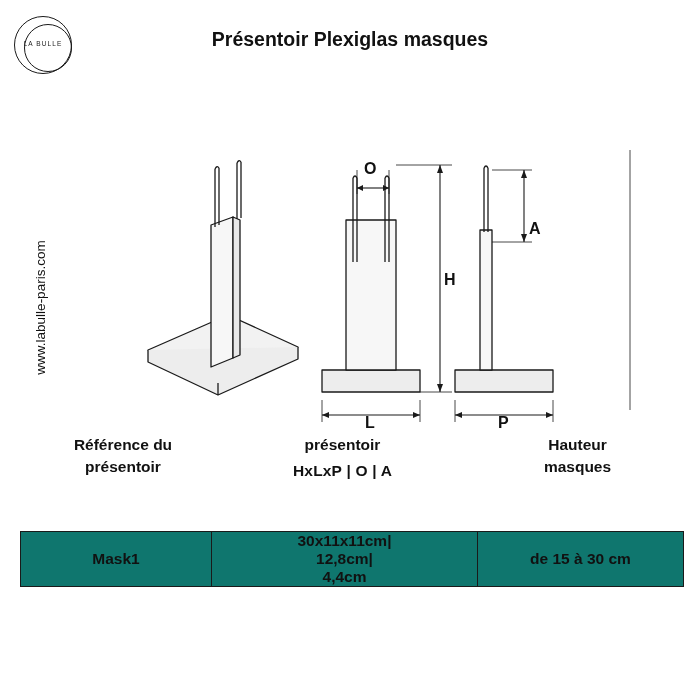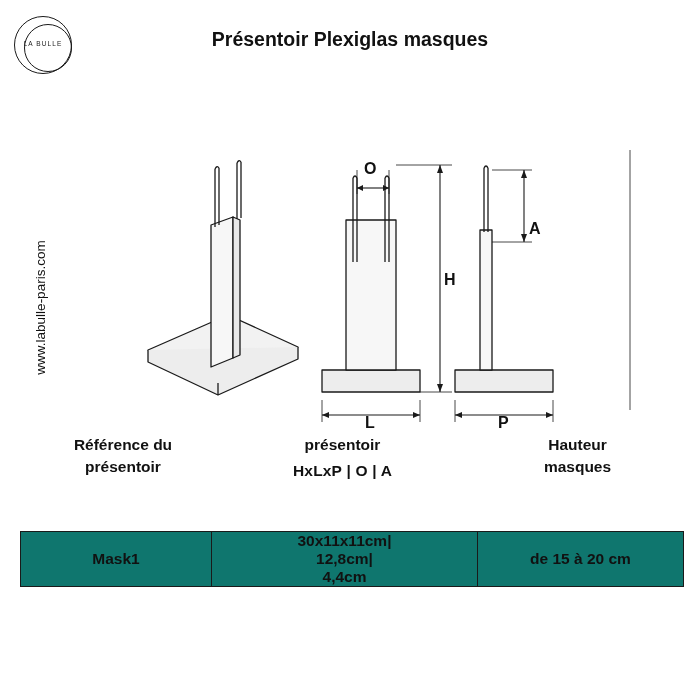--- a/index.html
+++ b/index.html
@@ -260,16 +260,16 @@
   <tbody>
     <tr class="highlight">
       <td class="col-ref">Mask1</td>
       <td class="col-dim">
         <div class="dim-cell">
           <span class="dim-hxlxp">30x11x11cm|</span>
           <span class="dim-o">12,8cm|</span>
           <span class="dim-a">4,4cm</span>
         </div>
       </td>
-      <td class="col-h">de 15 à 20 cm</td>
+      <td class="col-h">de 15 à 30 cm</td>
     </tr>
   </tbody>
 </table>
 
 </body></html>

